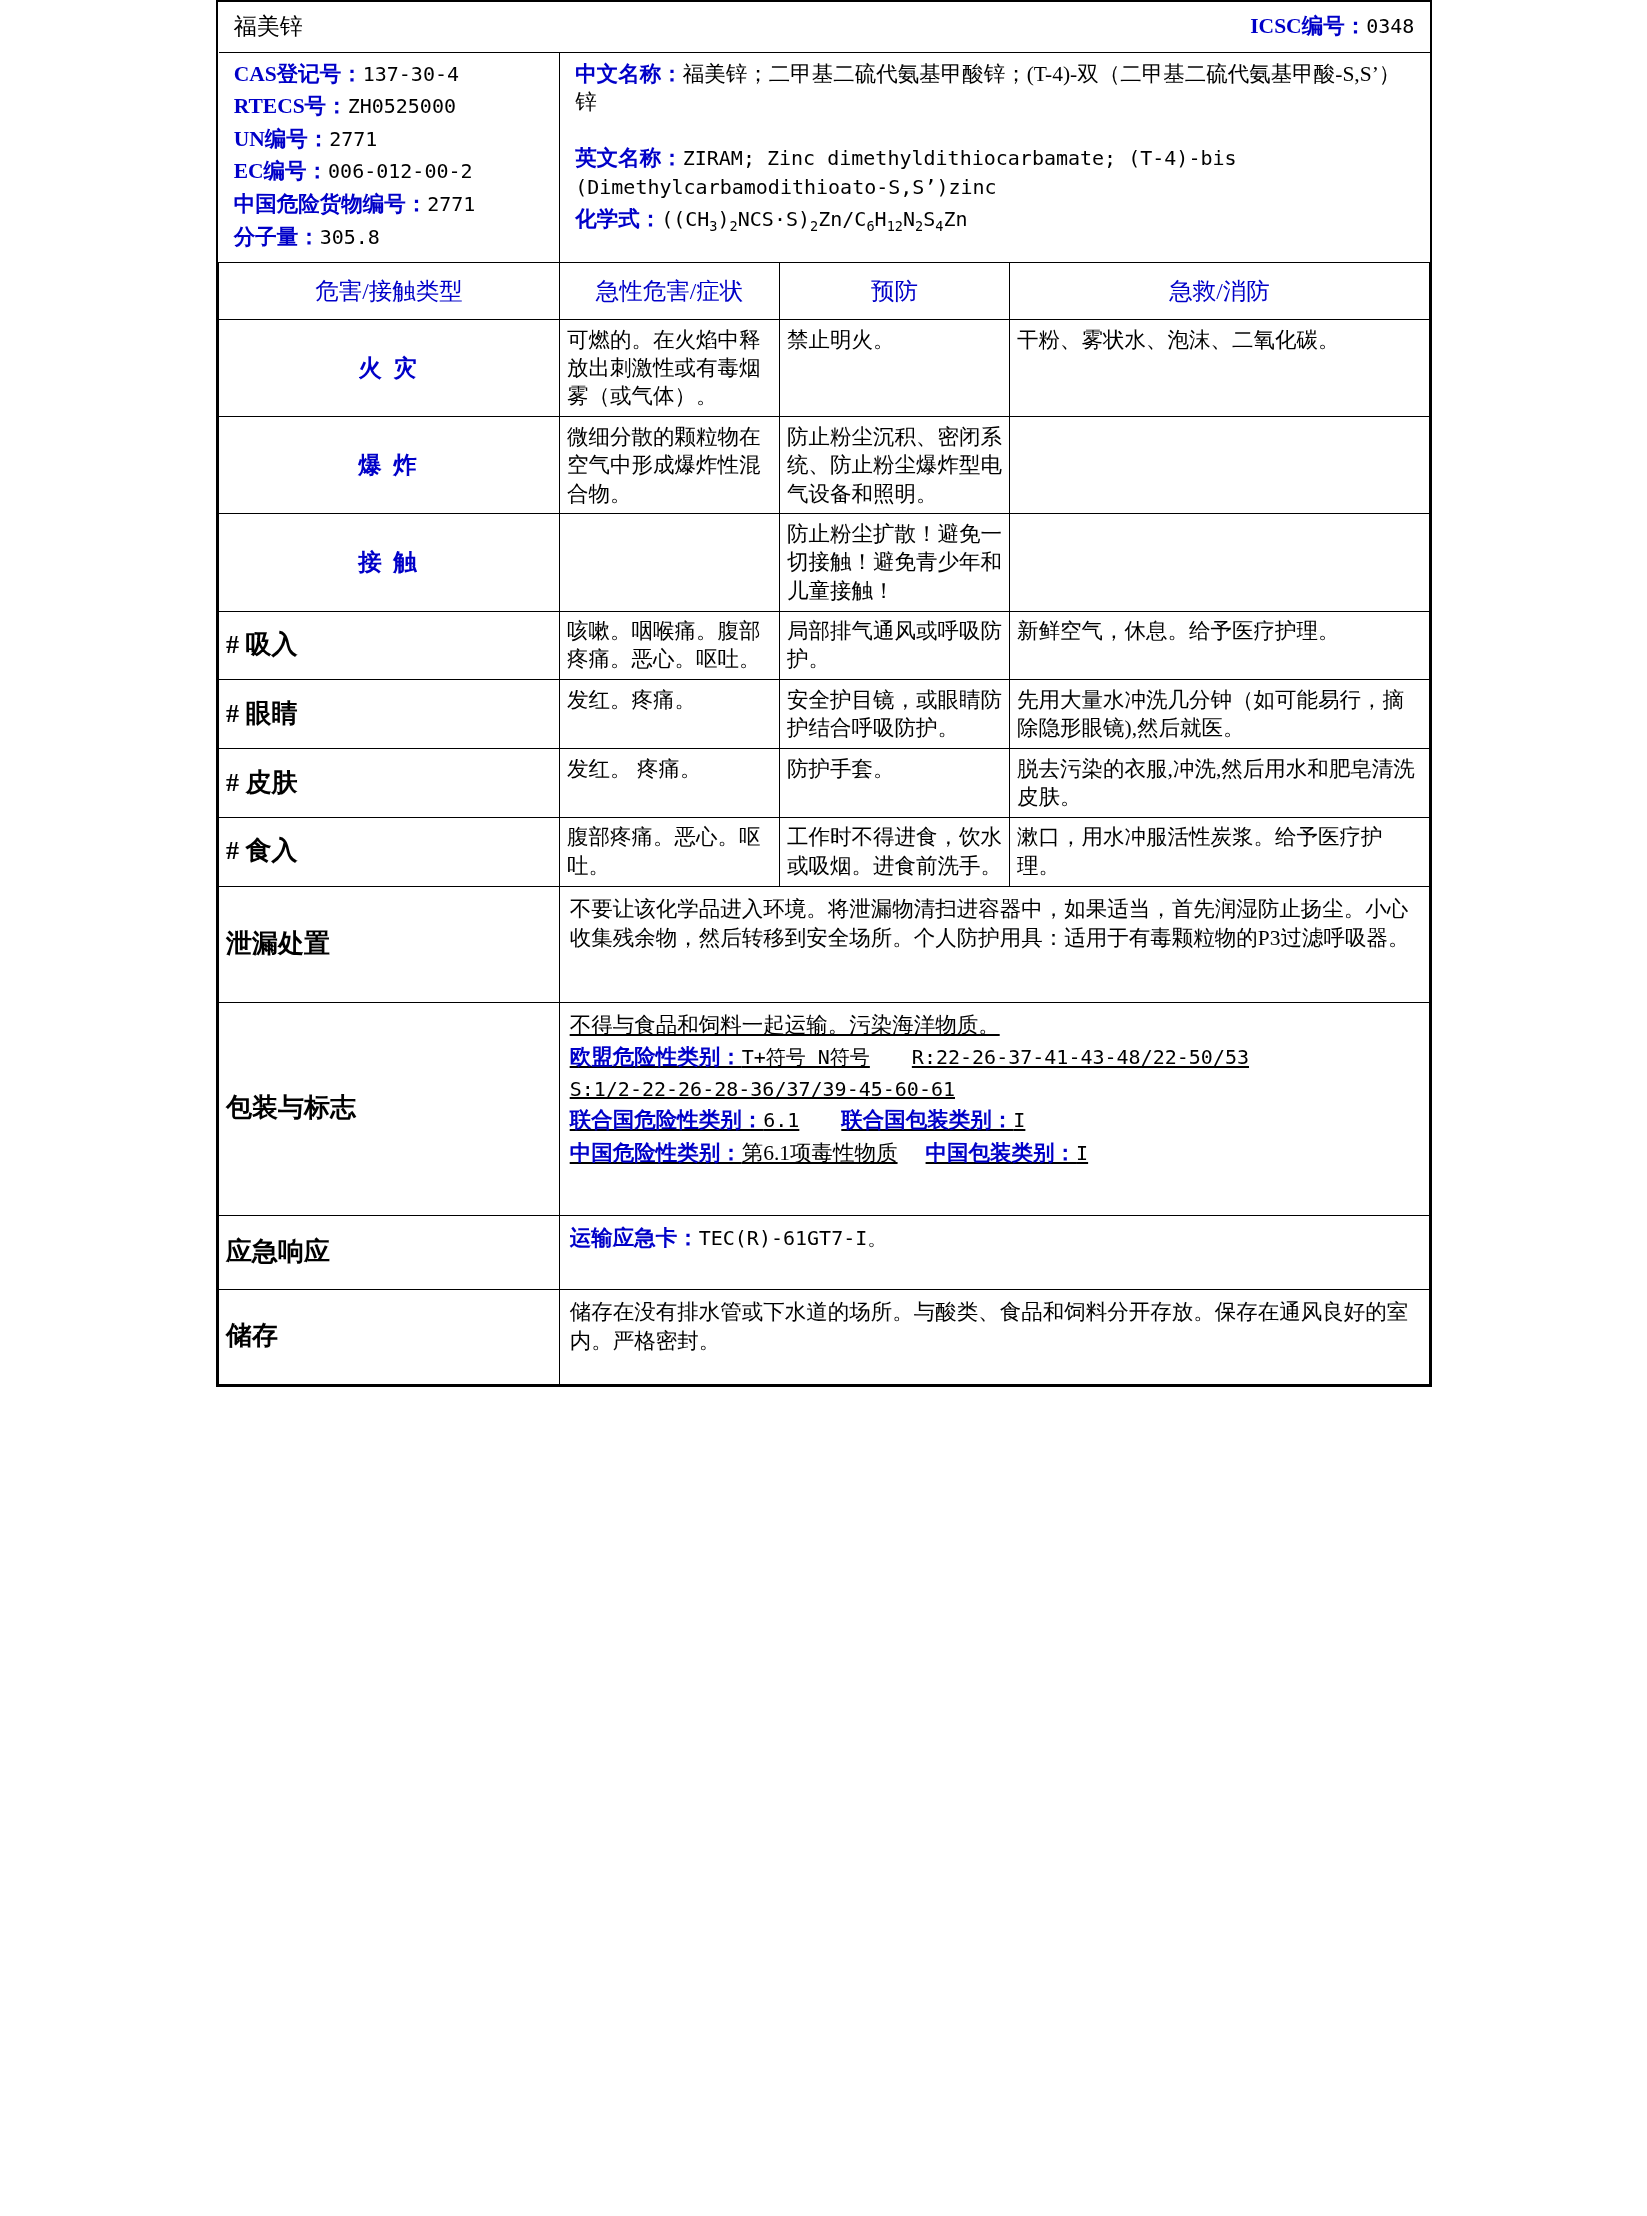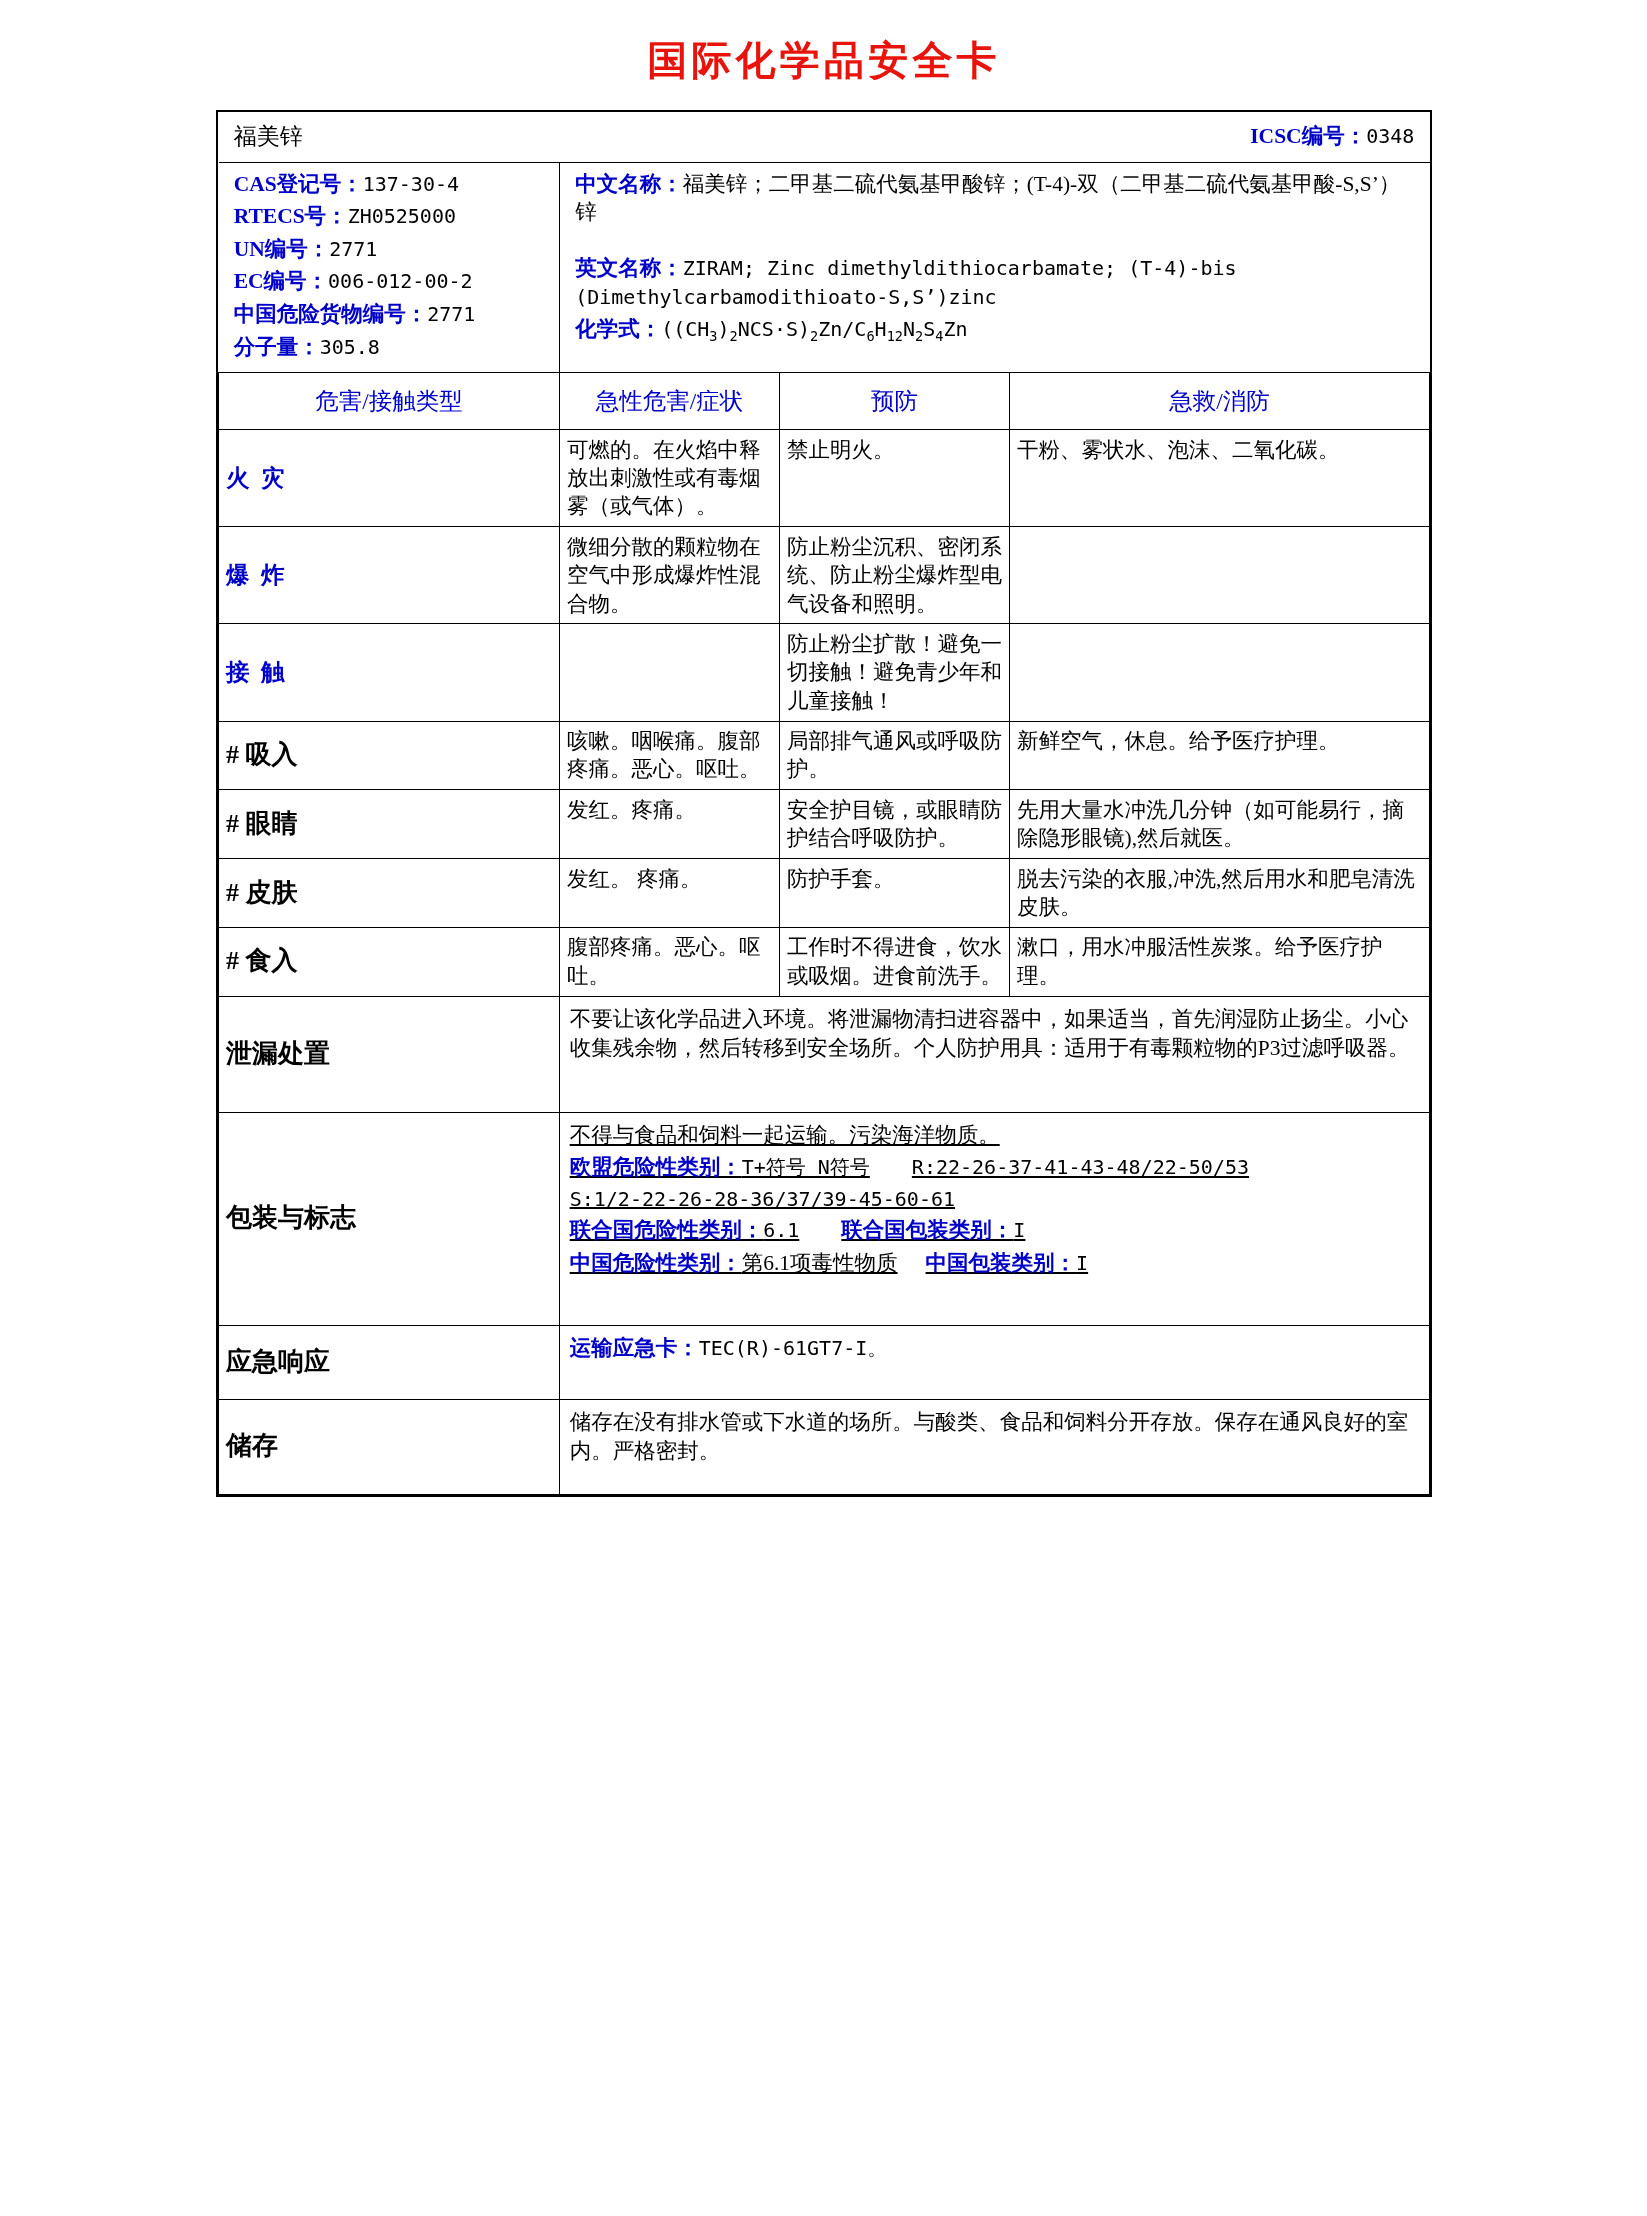--- a/index.html
+++ b/index.html
@@ -91,21 +91,21 @@
   }
   .colhdr td {
     text-align: center;
     color: #0000c8;
     font-weight: normal;
     font-size: 23.5px;
     padding: 12.5px 5.5px;
     vertical-align: middle;
   }
   .rowlabel {
-    text-align: left;
+    text-align: center;
     vertical-align: middle;
     color: #0000c8;
     font-weight: bold;
     font-size: 23.5px;
     letter-spacing: 2.8px;
   }
   .rowlabel-sm {
     text-align: left;
     vertical-align: middle;
     color: #000000;
@@ -129,21 +129,20 @@
   }
   .bottom-pad {
     height: 360px;
   }
 </style>
 </head>
 <body>
 
 <div class="page">
 
-  <div class="doc-title">国际化学品安全卡</div>
 
   <div class="card">
     <table>
       <colgroup>
         <col style="width:119px">
         <col style="width:222px">
         <col style="width:220px">
         <col style="width:230px">
         <col style="width:auto">
       </colgroup>

